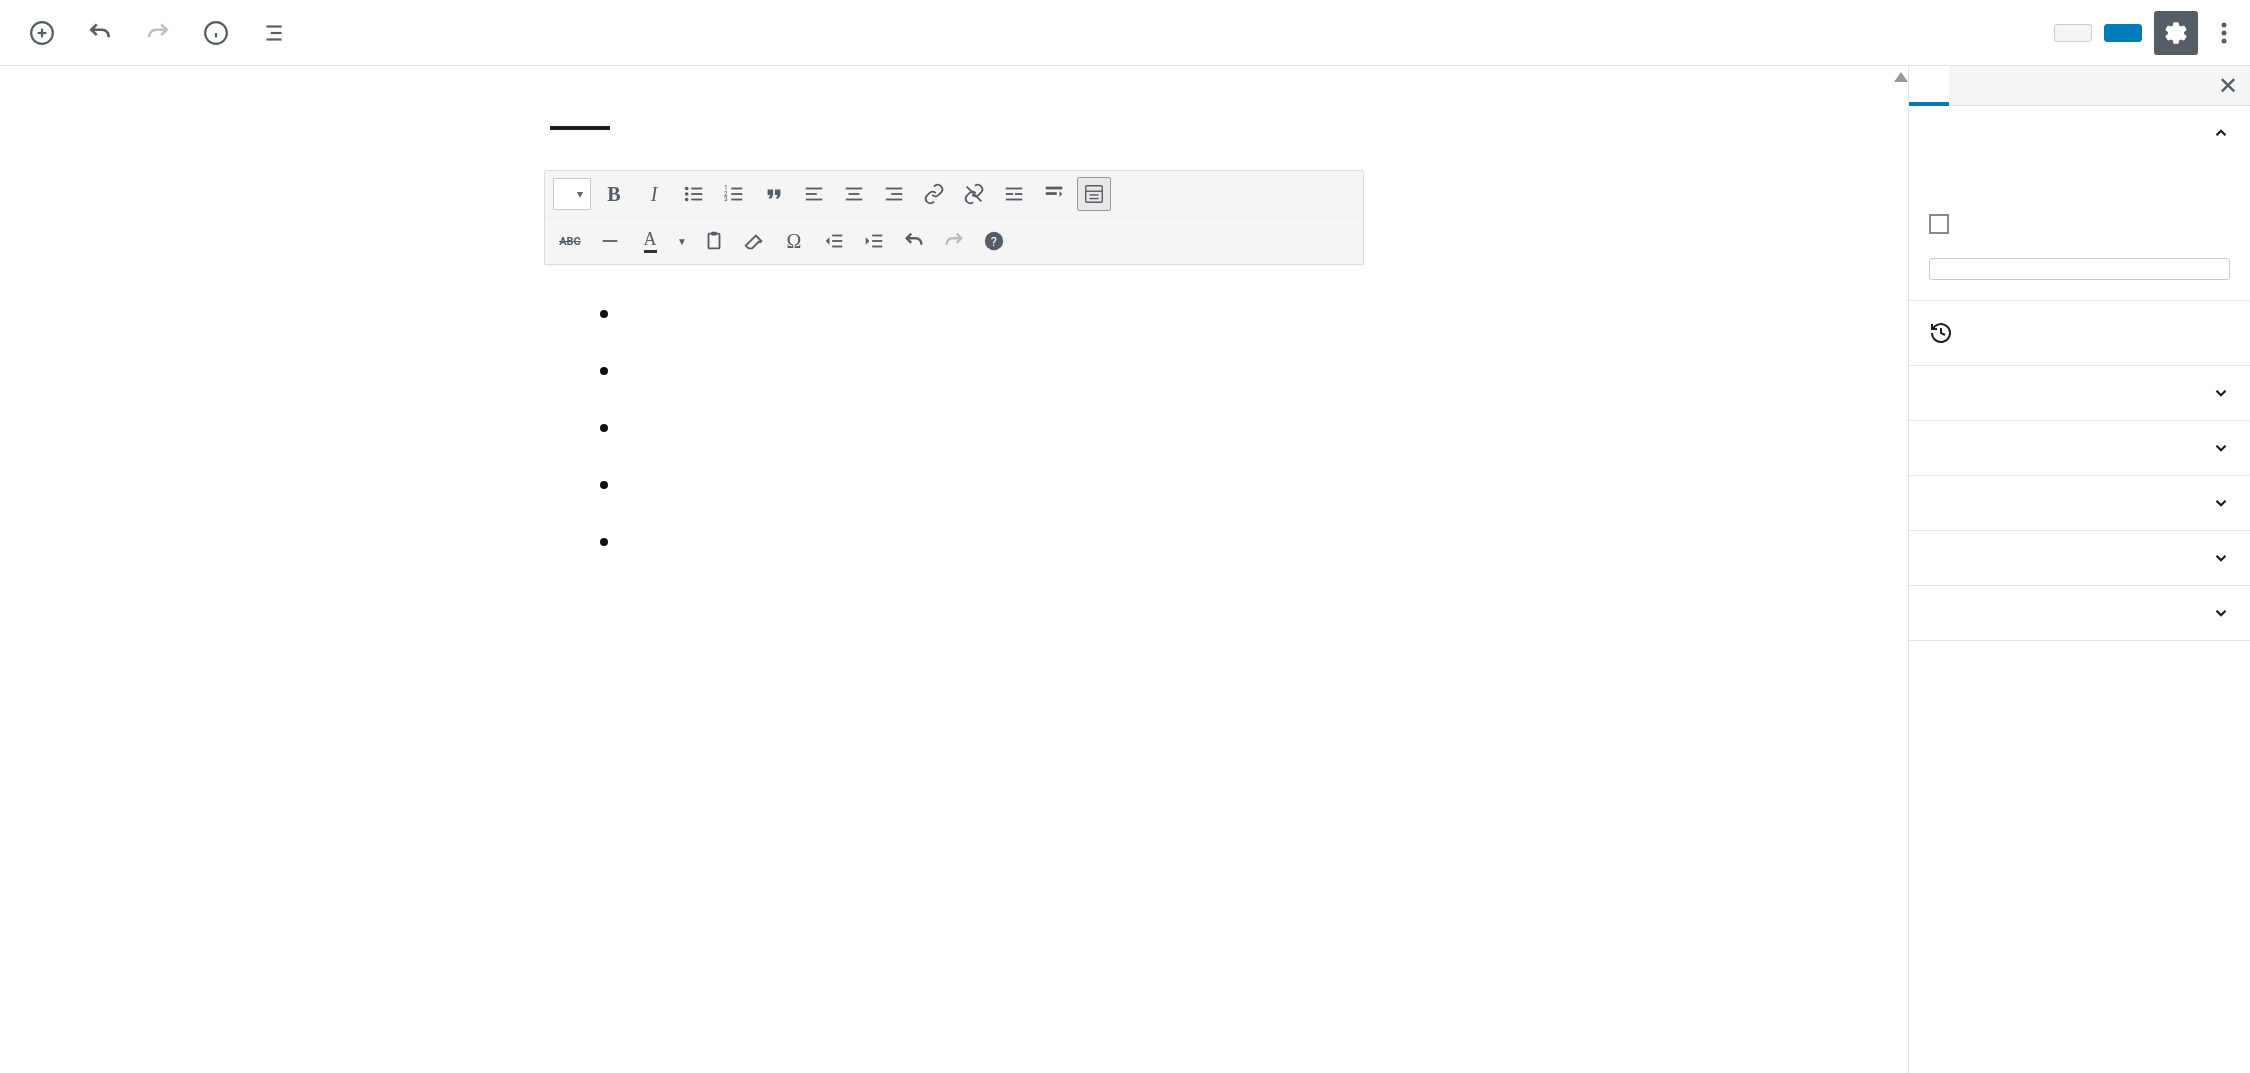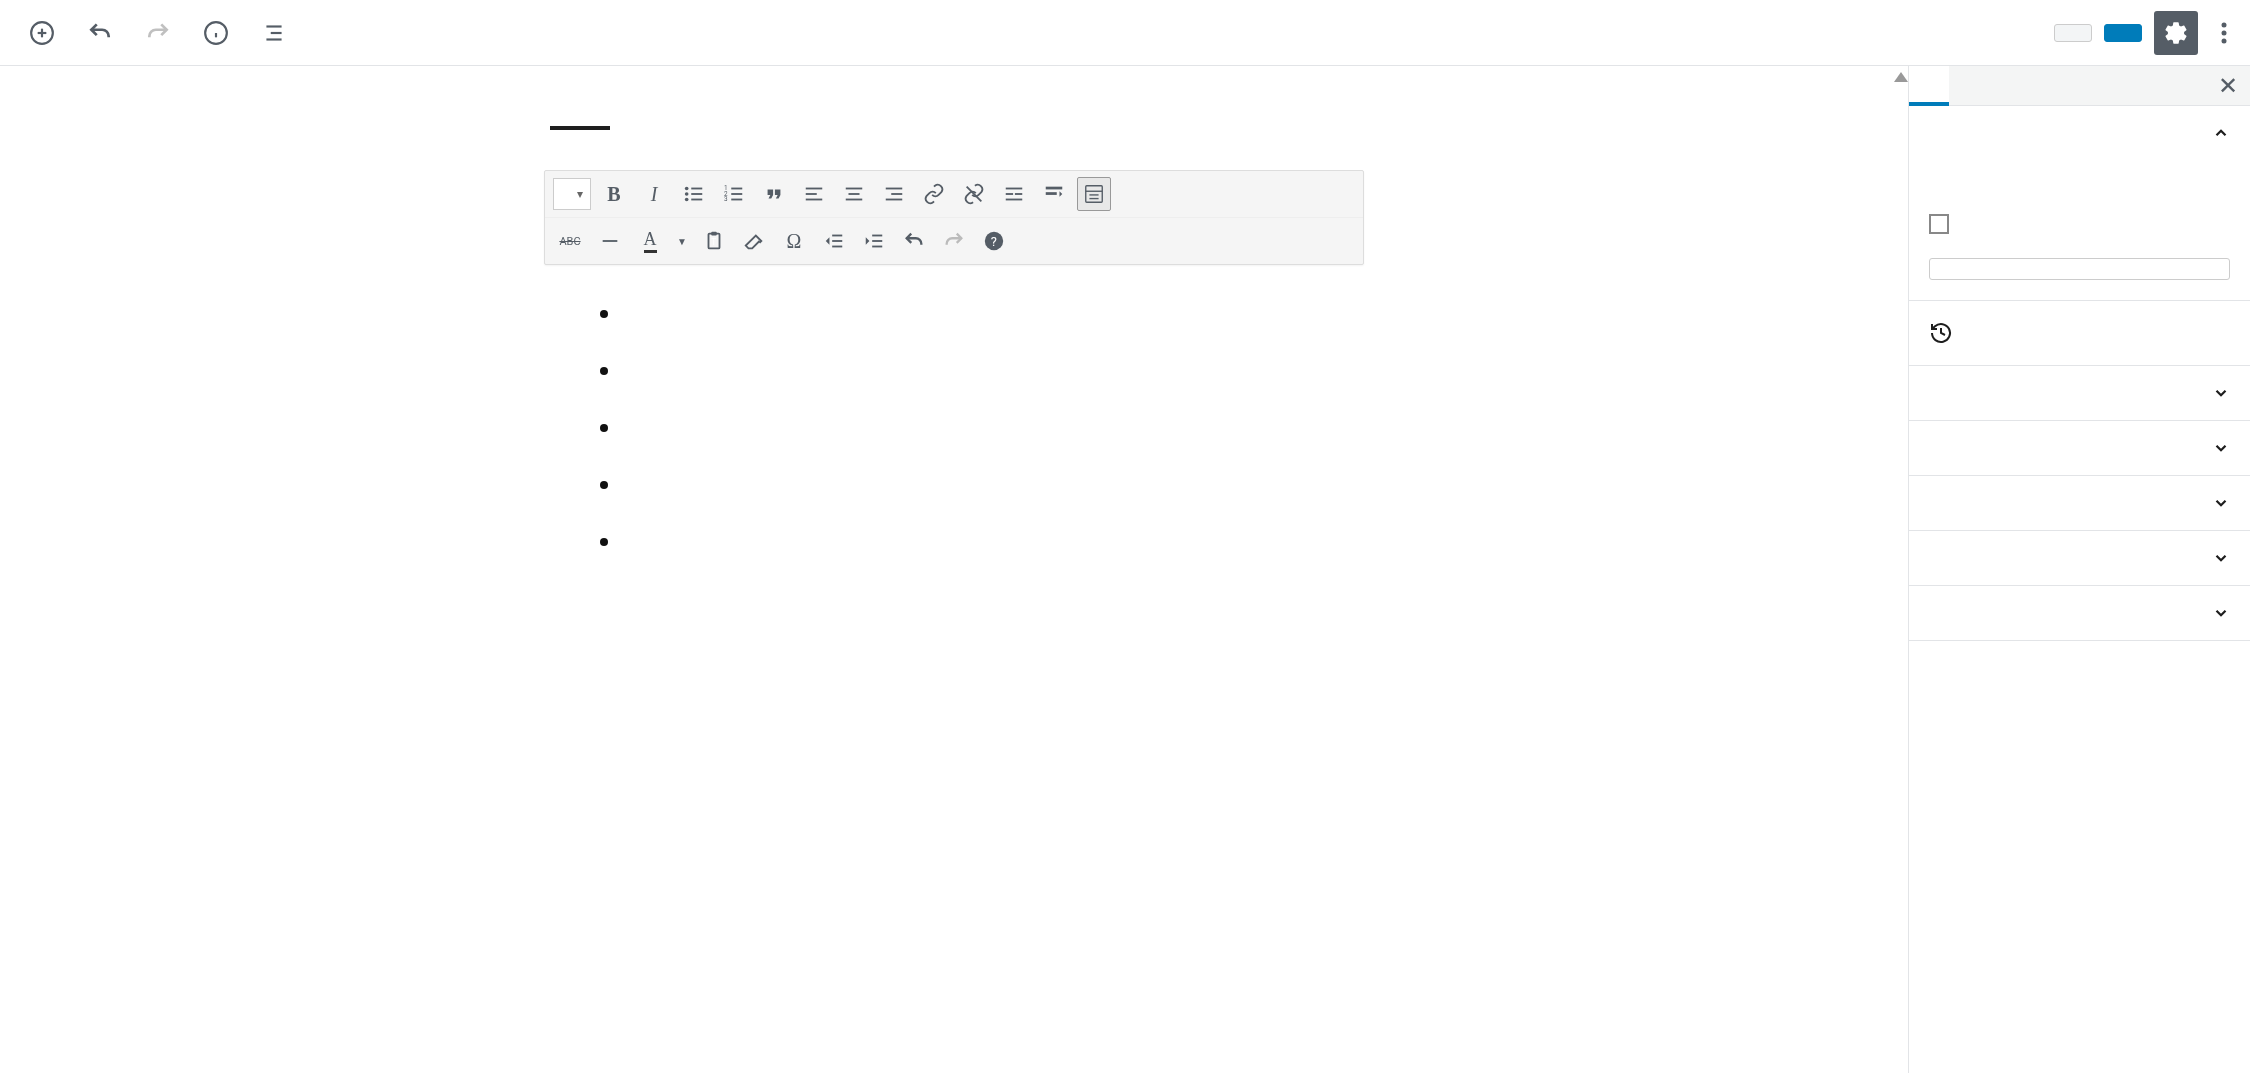--- a/index.html
+++ b/index.html
@@ -37,21 +37,21 @@
 .toolbar-row { display: flex; align-items: center; gap: 6px; padding: 6px 8px; flex-wrap: wrap; }
 .toolbar-row + .toolbar-row { border-top: 1px solid #eee; }
 .format-select { background: #fff; border: 1px solid #ccc; height: 32px; padding: 0 26px 0 10px; font-size: 15px; color: #333; position: relative; appearance: none; cursor: pointer; }
 .format-select-wrap { position: relative; display: inline-block; }
 .format-select-wrap::after { content: "▾"; position: absolute; right: 8px; top: 50%; transform: translateY(-50%); font-size: 12px; color: #666; pointer-events: none; }
 .tb-btn { width: 34px; height: 34px; display: flex; align-items: center; justify-content: center; color: #555d66; cursor: pointer; border-radius: 2px; }
 .tb-btn.active { border: 1px solid #999; background: #e8e8e8; }
 .tb-btn svg { width: 22px; height: 22px; }
 .tb-btn .txt { font-family: Georgia, serif; font-size: 20px; font-weight: 700; }
 .tb-btn .txt.italic { font-style: italic; font-weight: 400; }
-.tb-btn .small { font-size: 11px; font-weight: 400; text-decoration: line-through; }
+.tb-btn .small { font-size: 11px; font-weight: 700; text-decoration: line-through; }
 
 
 .post-body { font-family: Georgia, "Times New Roman", serif; font-size: 26px; color: #111; }
 .post-body ul { list-style: disc; padding-left: 78px; margin-bottom: 48px; }
 .post-body li { margin-bottom: 18px; line-height: 1.5; }
 .post-body li strong { font-weight: 700; }
 .post-body p { line-height: 1.6; }
 .spell-err { border-bottom: 2px dotted #e3120b; }
 
 

